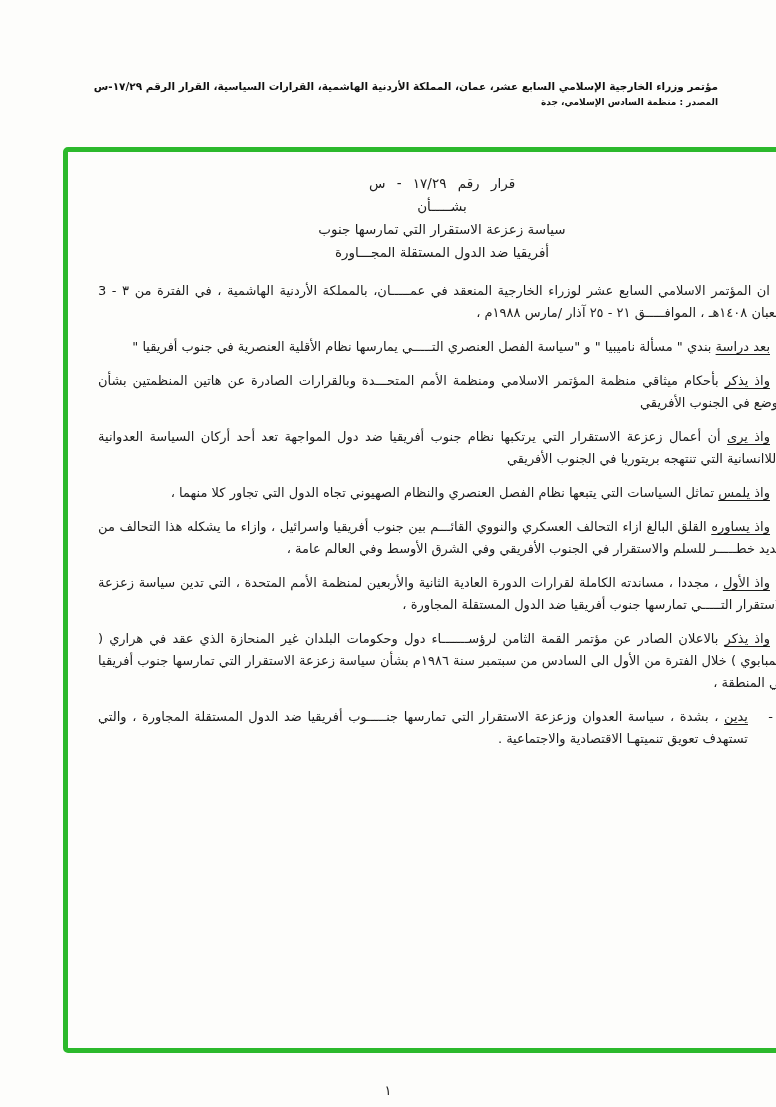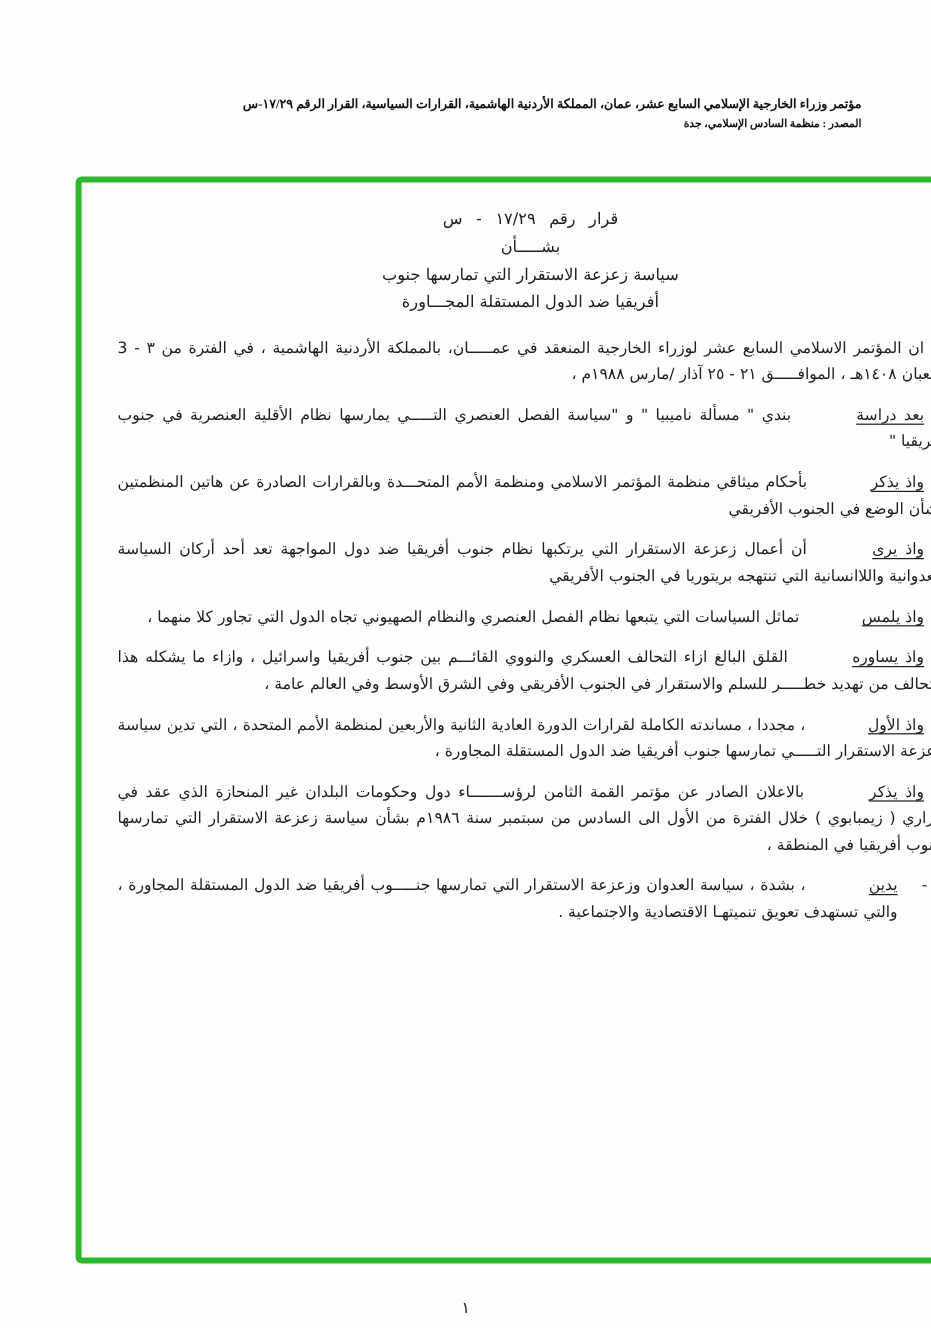--- a/index.html
+++ b/index.html
@@ -10,21 +10,21 @@
     position:relative;
     overflow:hidden;
   }
   .page {
     position:absolute; inset:0;
     background:#fdfdfb;
     color:#1e1e1e;
   }
   .header {
     position:absolute; top:80px; right:58px; left:76px;
-    direction:rtl; text-align:right; color:#101010;font-family:Liberation Serif, serif;
+    direction:rtl; text-align:right; color:#101010;
   }
   .header-line1 {
     font-size:10.5px; font-weight:bold; white-space:nowrap;
   }
   .header-line2 {
     font-size:9px; font-weight:bold; margin-top:5px;
   }
   .green-box {
     position:absolute; left:63px; top:147px; width:756px; height:906px;
     border:5px solid #2cb92c; border-radius:5px;
@@ -38,21 +38,20 @@
   .title-line { font-size:13.5px; line-height:23px; }
   .title-num { word-spacing:7px; letter-spacing:1px; }
   .para {
     font-size:13px; line-height:22px;
     text-align:justify; text-indent:16px;
     margin:0 0 12px;
   }
   .lead {
     text-decoration:underline;
     text-underline-offset:3px;
-    margin-left:48px;
   }
   .num-item {
     position:relative; padding-right:38px;
     font-size:13px; line-height:22px; text-align:justify;
     margin-top:2px;
   }
   .num-item .num { position:absolute; right:2px; top:0; }
   .page-number {
     position:absolute; bottom:9px; left:0; right:0;
     text-align:center; font-size:13px; color:#1c1c1c;

